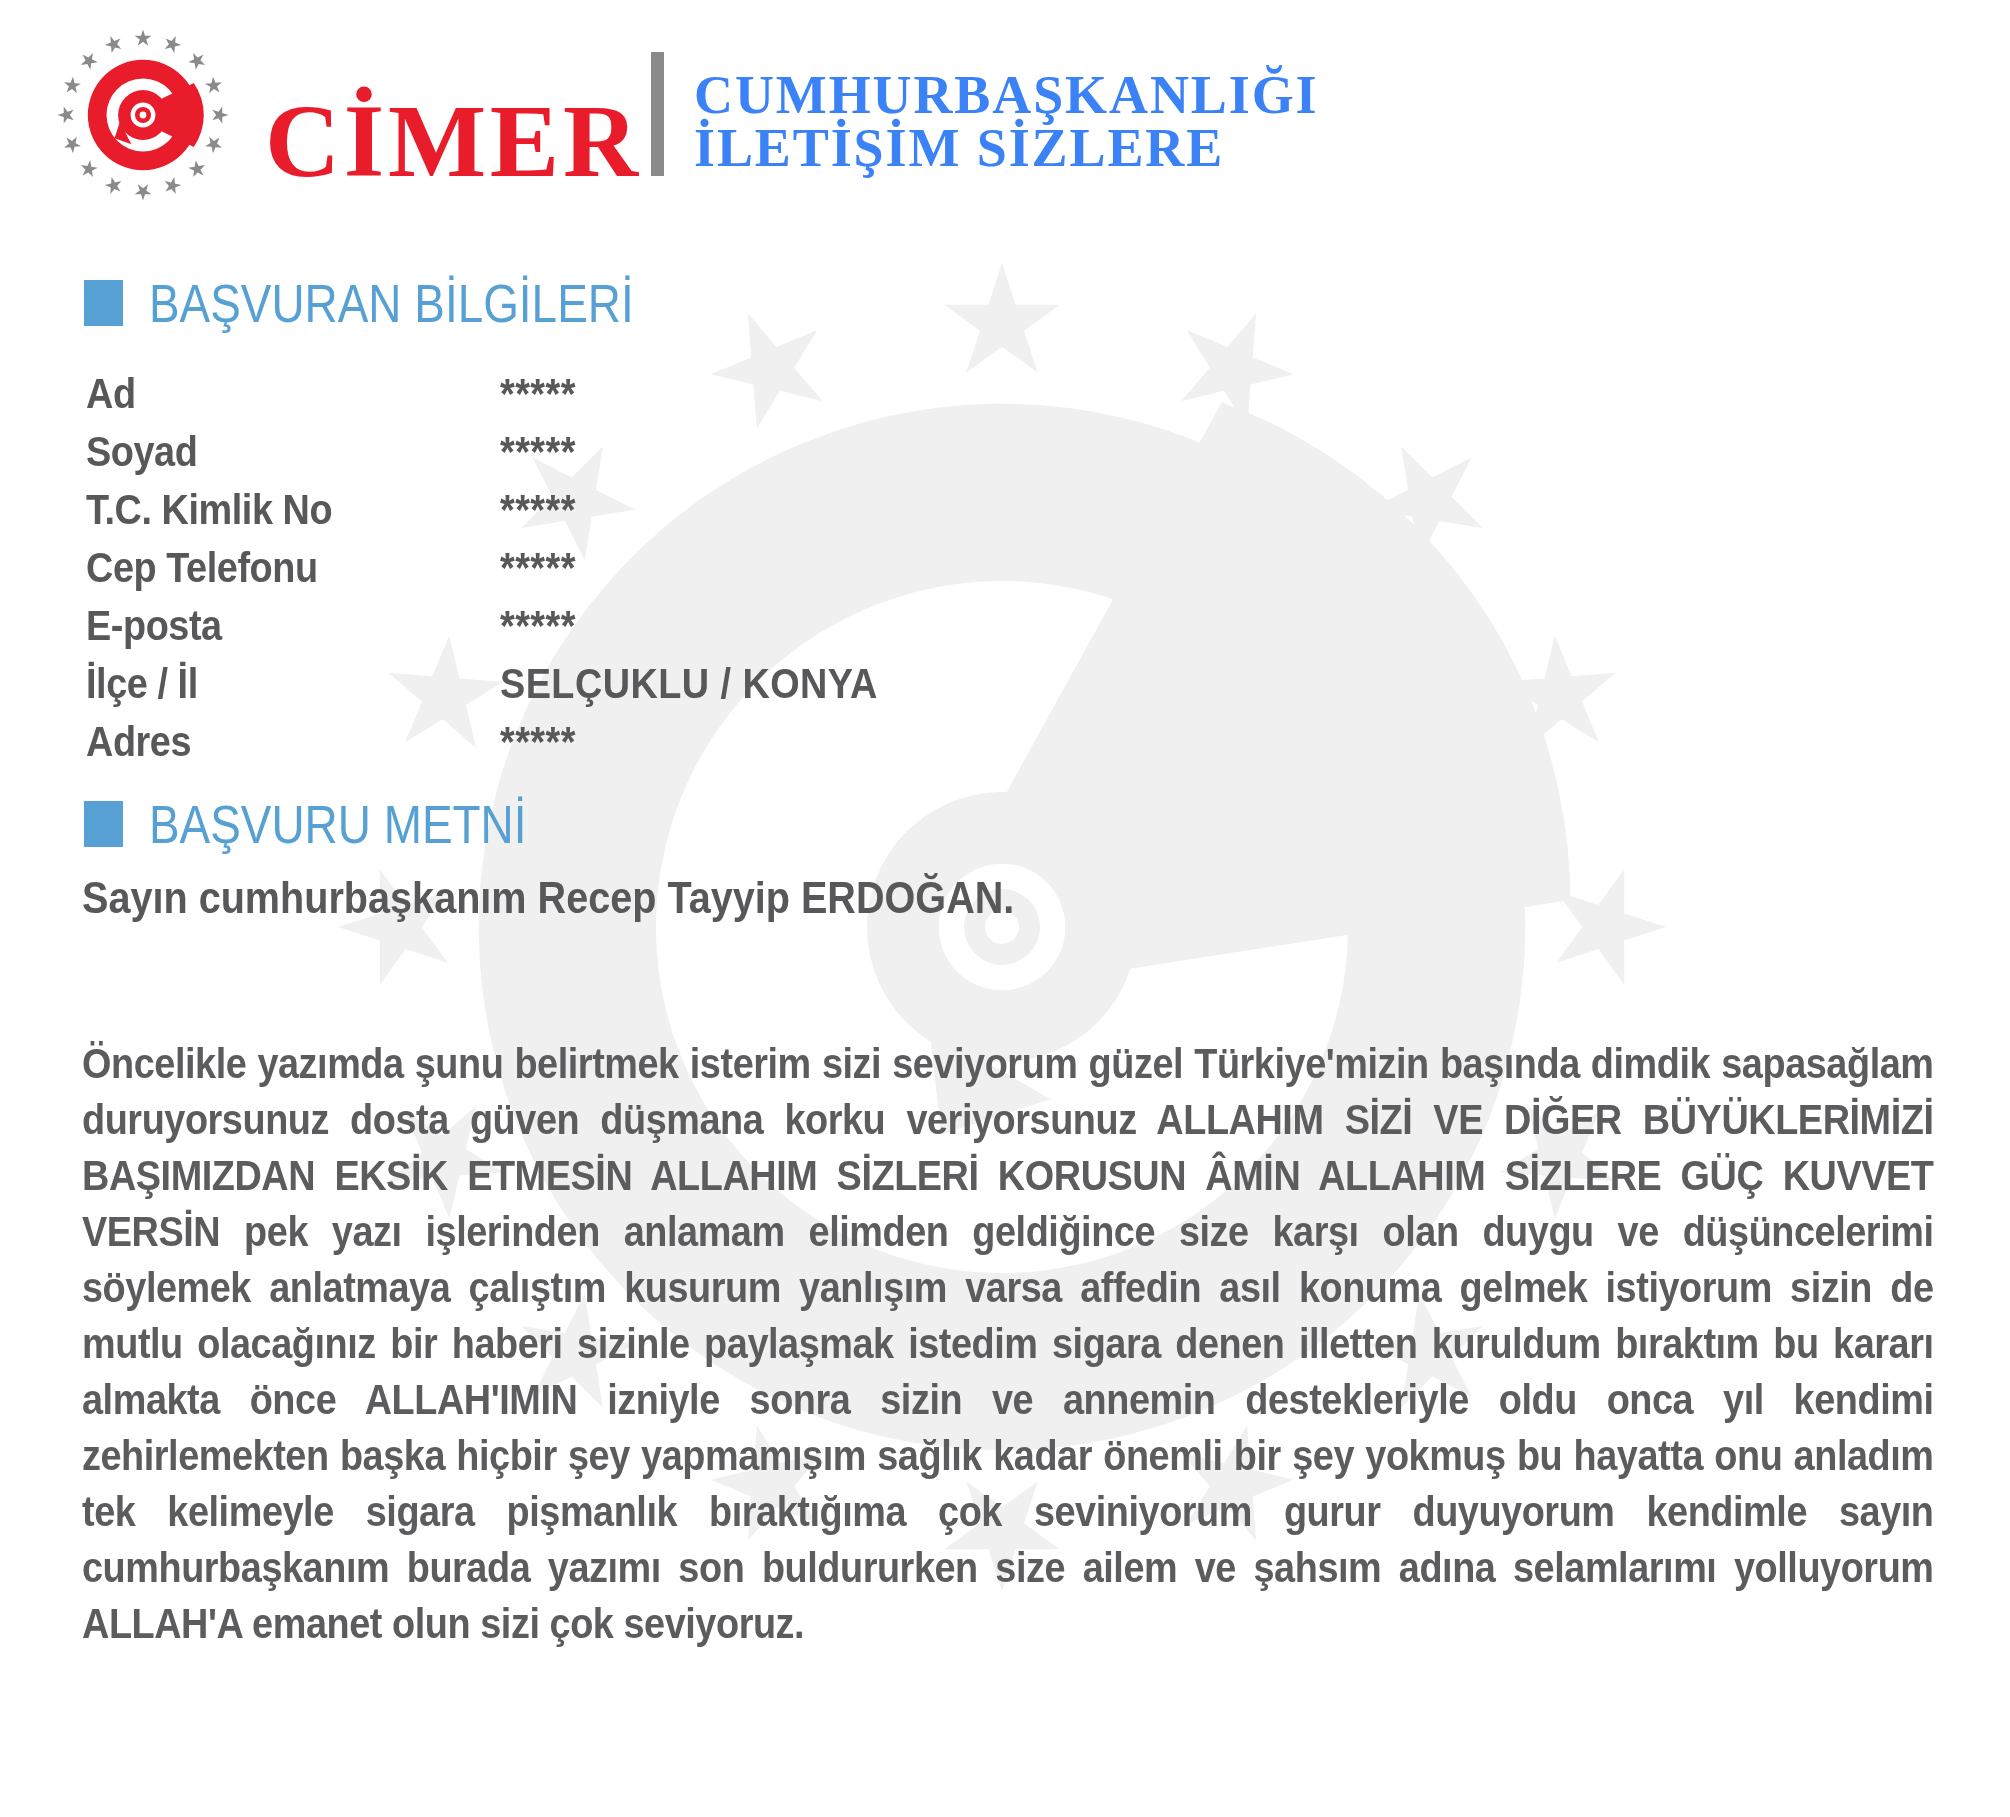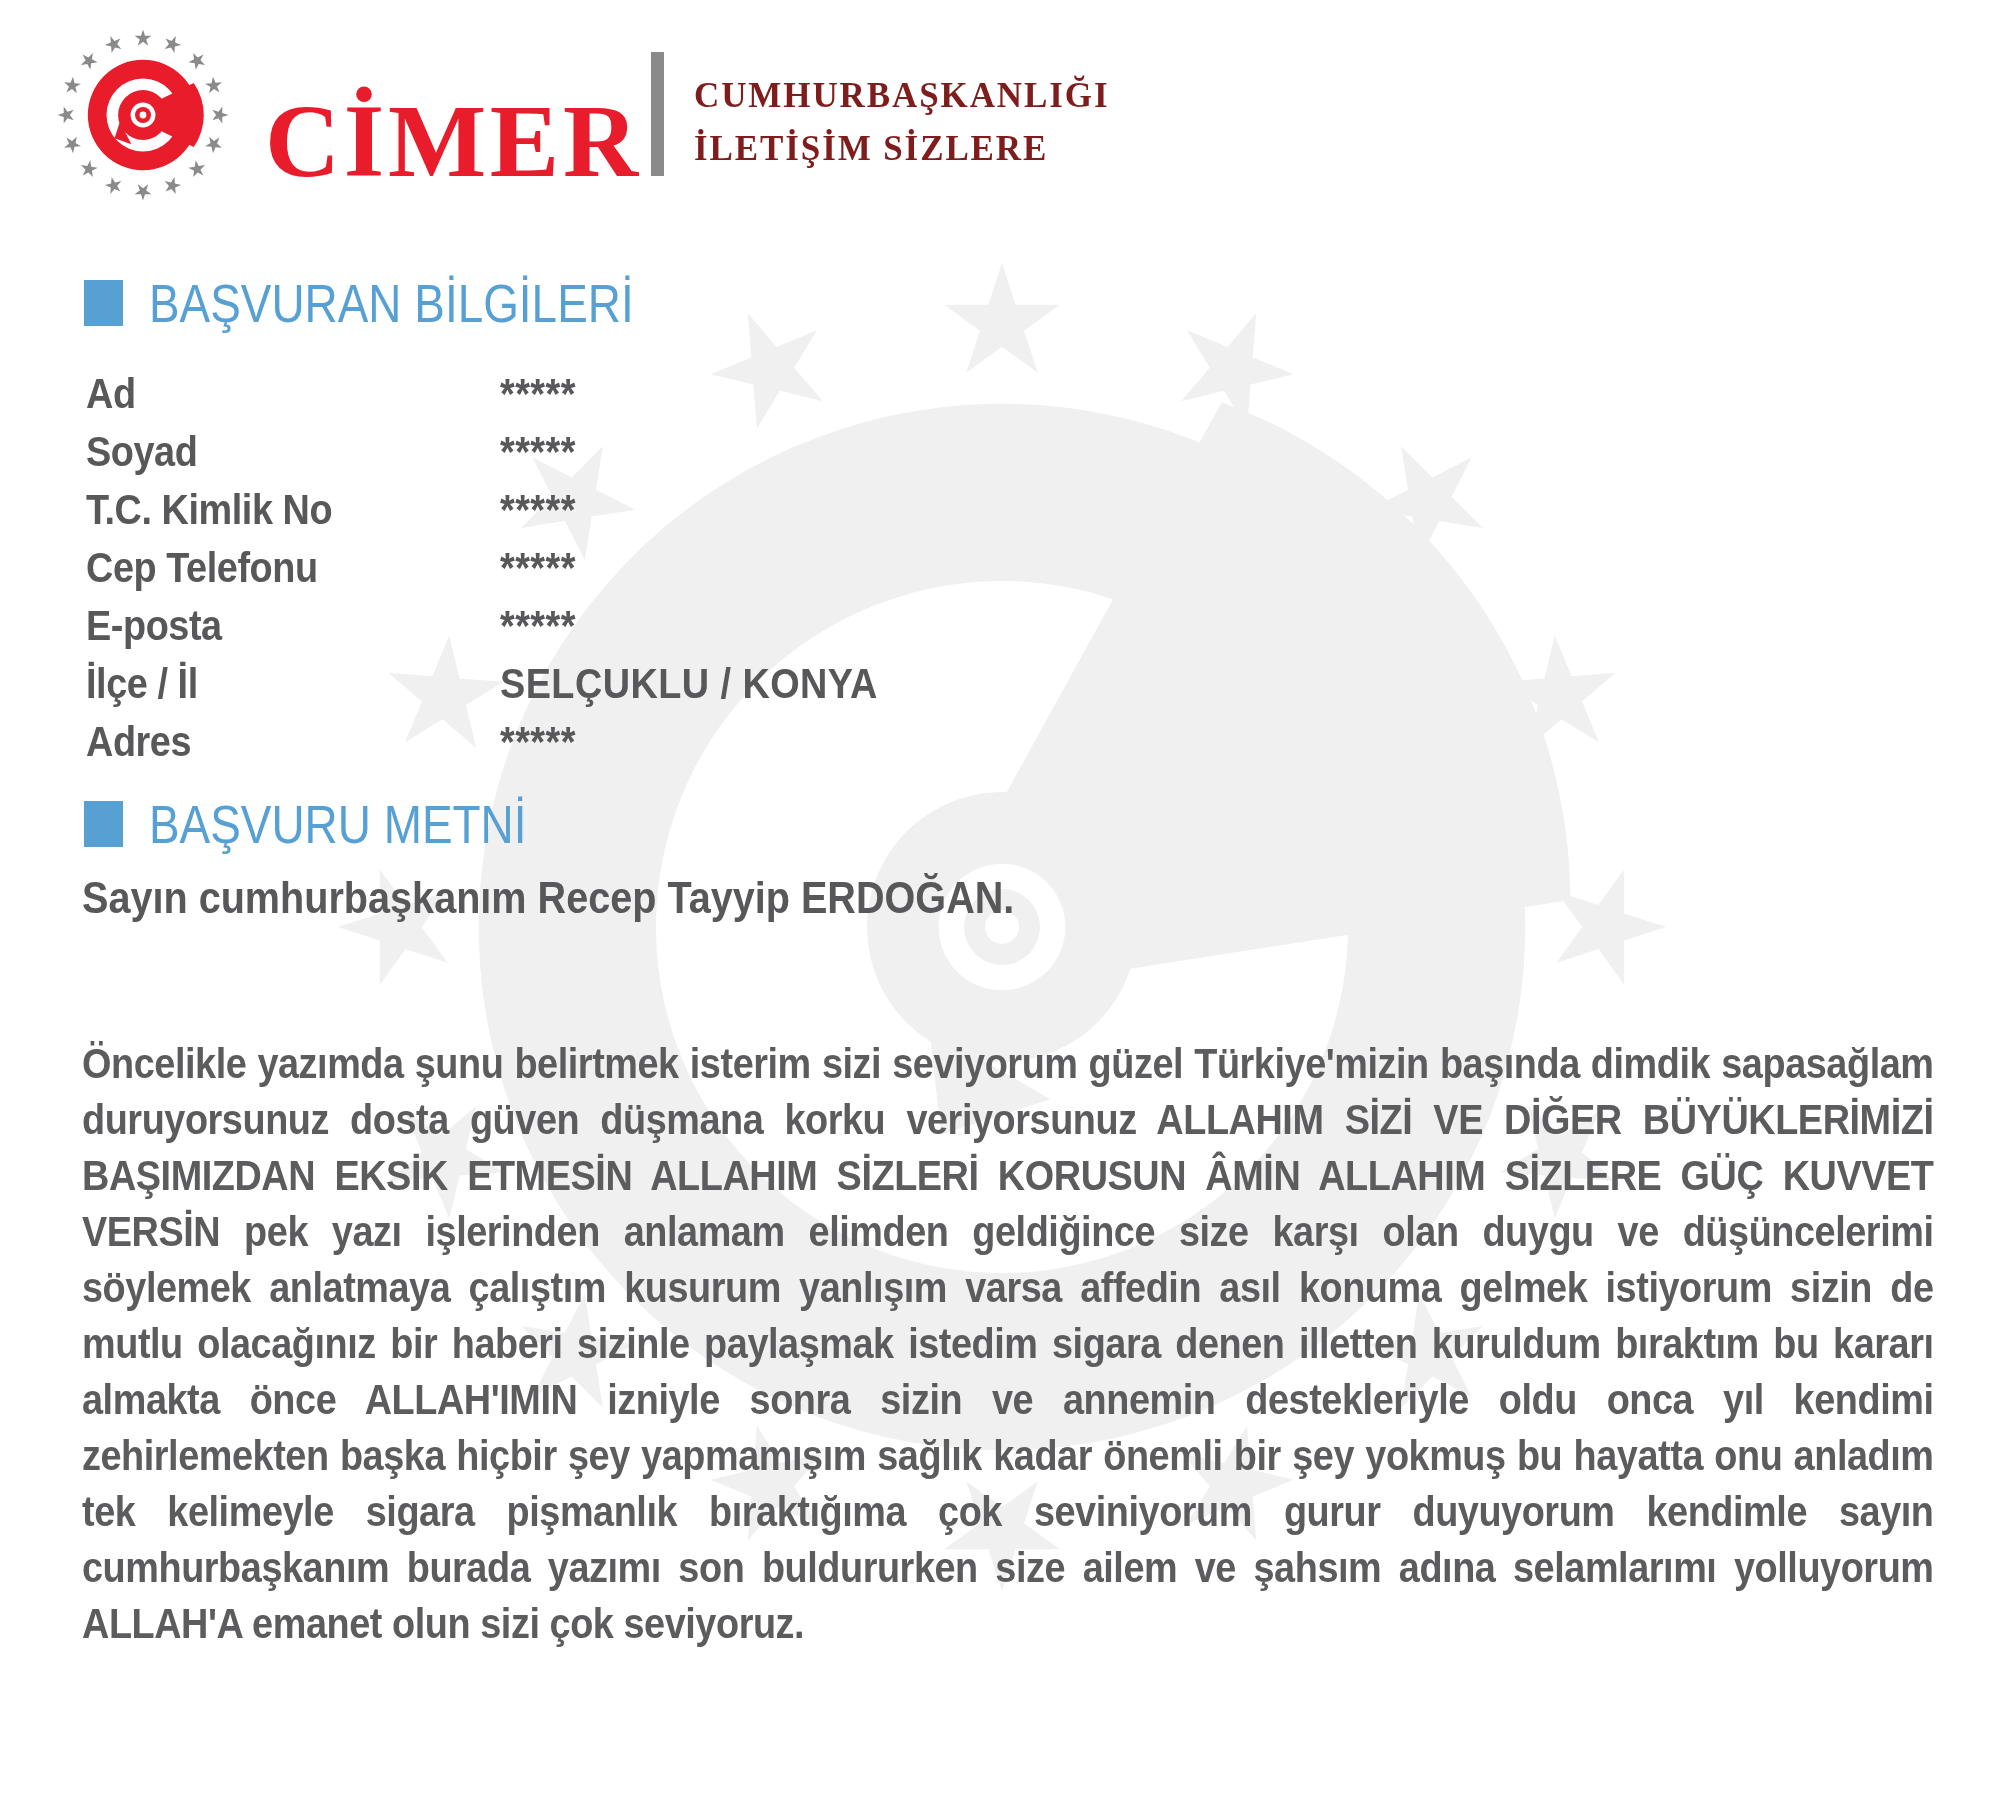--- a/index.html
+++ b/index.html
@@ -26,22 +26,22 @@
     color:#e81c2a;
     margin-top:48px;
   }
   .brand-divider {
     position:absolute; left:651px; top:52px;
     width:13px; height:124px; background:#8a8a8d;
   }
   .brand-org {
     position:absolute; left:694px; top:69px;
     font-family:"Liberation Serif", serif; font-weight:bold;
-    font-size:35px; line-height:53px; letter-spacing:1.9px;
-    color:#7f1d1d;
+    font-size:54px; line-height:53px; letter-spacing:1.9px;
+    color:#3b82f6;
   }
   
   .section-header { position:absolute; left:82px; }
   .sh1 { top:271px; }
   .sh2 { top:792px; }
   .section-square {
     position:absolute; left:1.9px; top:9.3px;
     width:39px; height:46px; background:#57a0d4;
   }
   .section-title {

